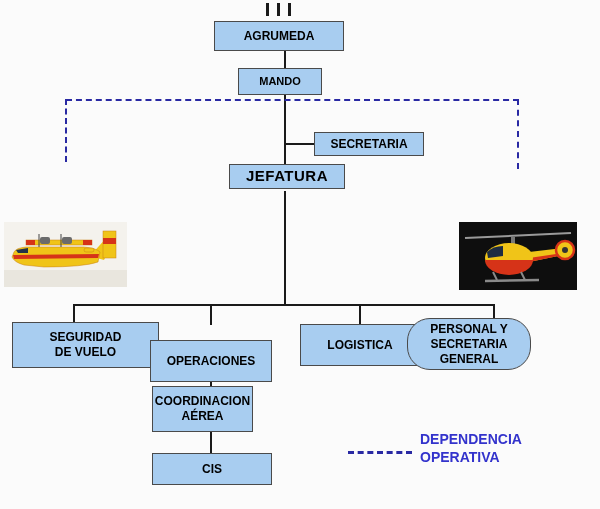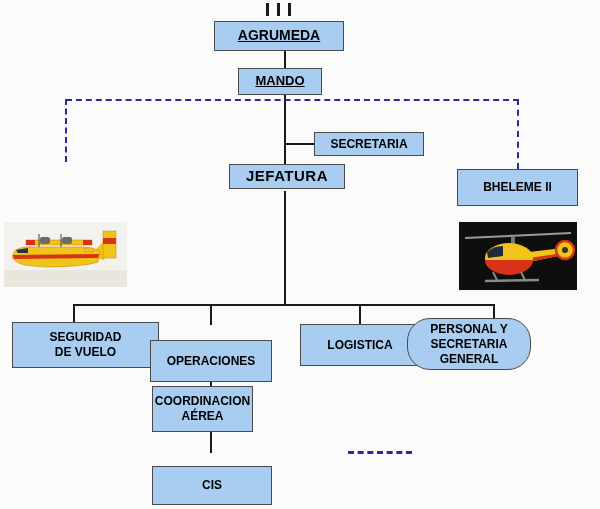--- a/index.html
+++ b/index.html
@@ -26,22 +26,22 @@
     box-sizing:border-box;
     color:#000;
   }
   .box span{
     font-weight:bold;
     white-space:pre-line;
     line-height:1.25;
     padding:1px 3px;
   }
   .fs12 span{font-size:12px;text-align:center;}
-  .fs13 span{font-size:13px;text-decoration:underline;}
-  .fs14 span{font-size:14px;text-decoration:underline;}
+  .fs13 span{font-size:11px;}
+  .fs14 span{font-size:12px;}
   .fs15 span{font-size:15px; letter-spacing:0.5px;}
   .vline{position:absolute; width:2px; background:var(--line);}
   .hline{position:absolute; height:2px; background:var(--line);}
   .dvline{position:absolute; width:0; border-left:2px dashed var(--dashed-line);}
   .dhline{position:absolute; height:0; border-top:2px dashed var(--dashed-line);}
   .tick{position:absolute; width:3px; height:13px; background:var(--line); top:3px;}
   .photo{position:absolute; overflow:hidden;}
   .photo svg{display:block;}
   .legend-text{
     position:absolute; left:420px; top:430px; width:140px;
@@ -88,23 +88,20 @@
 
   <div class="box fs12" style="left:314px; top:132px; width:110px; height:24px;">
     <span>SECRETARIA</span>
   </div>
 
   <div class="box fs15" style="left:229px; top:164px; width:116px; height:25px;">
     <span>JEFATURA</span>
   </div>
 
 
-  <div class="box fs12" style="left:457px; top:169px; width:121px; height:37px;">
-    <span>BHELEME II</span>
-  </div>
 
   <div class="box fs12" style="left:12px;  top:322px; width:147px; height:46px;">
     <span>SEGURIDAD
 DE VUELO</span>
   </div>
 
   <div class="box fs12" style="left:150px; top:340px; width:122px; height:42px;">
     <span>OPERACIONES</span>
   </div>
 
@@ -116,21 +113,21 @@
     <span>PERSONAL Y
 SECRETARIA
 GENERAL</span>
   </div>
 
   <div class="box fs12" style="left:152px; top:386px; width:101px; height:46px;">
     <span>COORDINACION
 AÉREA</span>
   </div>
 
-  <div class="box fs12" style="left:152px; top:466px; width:120px; height:39px;">
+  <div class="box fs12" style="left:152px; top:453px; width:120px; height:32px;">
     <span>CIS</span>
   </div>
 
   <div class="photo" style="left:4px; top:222px; width:123px; height:65px;">
     <svg width="123" height="65" viewBox="0 0 123 65" xmlns="http://www.w3.org/2000/svg">
       <rect x="0" y="0" width="123" height="65" fill="#f4f2ed"></rect>
       <rect x="0" y="48" width="123" height="17" fill="#e9e6de"></rect>
 
       <polygon points="86,34 104,14 112,14 100,38" fill="#f0c418"></polygon>
 
@@ -174,14 +171,16 @@
 
       <path d="M28,30 Q34,24 44,24 L44,34 L29,36 Z" fill="#1d2c42"></path>
 
       <line x1="34" y1="50" x2="38" y2="58" stroke="#8a8a8a" stroke-width="2"></line>
       <line x1="62" y1="50" x2="66" y2="58" stroke="#8a8a8a" stroke-width="2"></line>
       <line x1="26" y1="59" x2="80" y2="58" stroke="#8a8a8a" stroke-width="2.5"></line>
     </svg>
   </div>
 
   <div class="legend-line"></div>
+  <div class="legend-text">DEPENDENCIA
+OPERATIVA</div>
 
 </div>
 
 </body></html>

